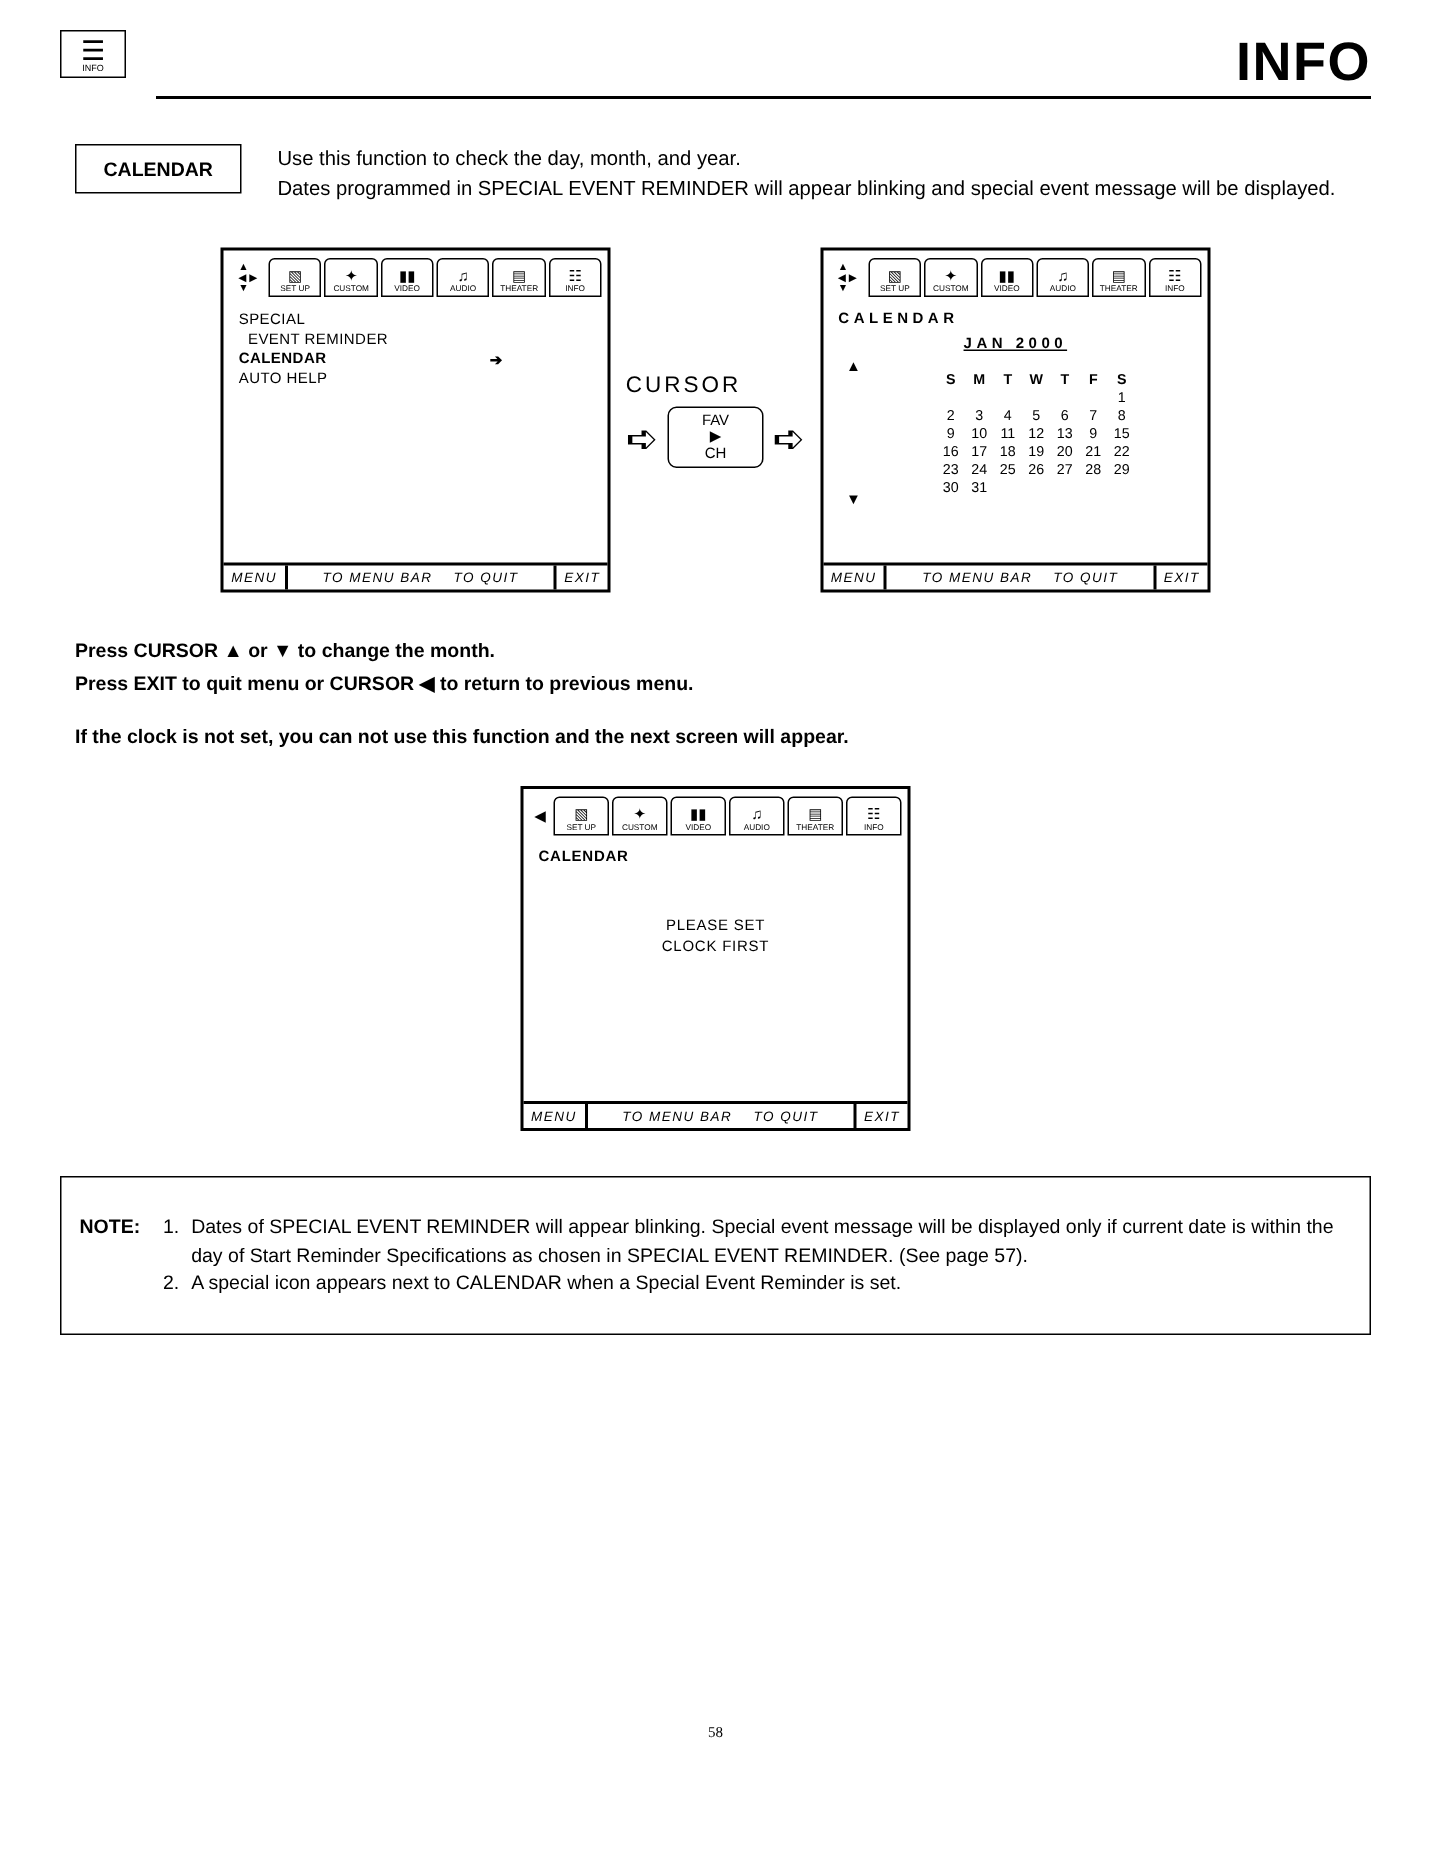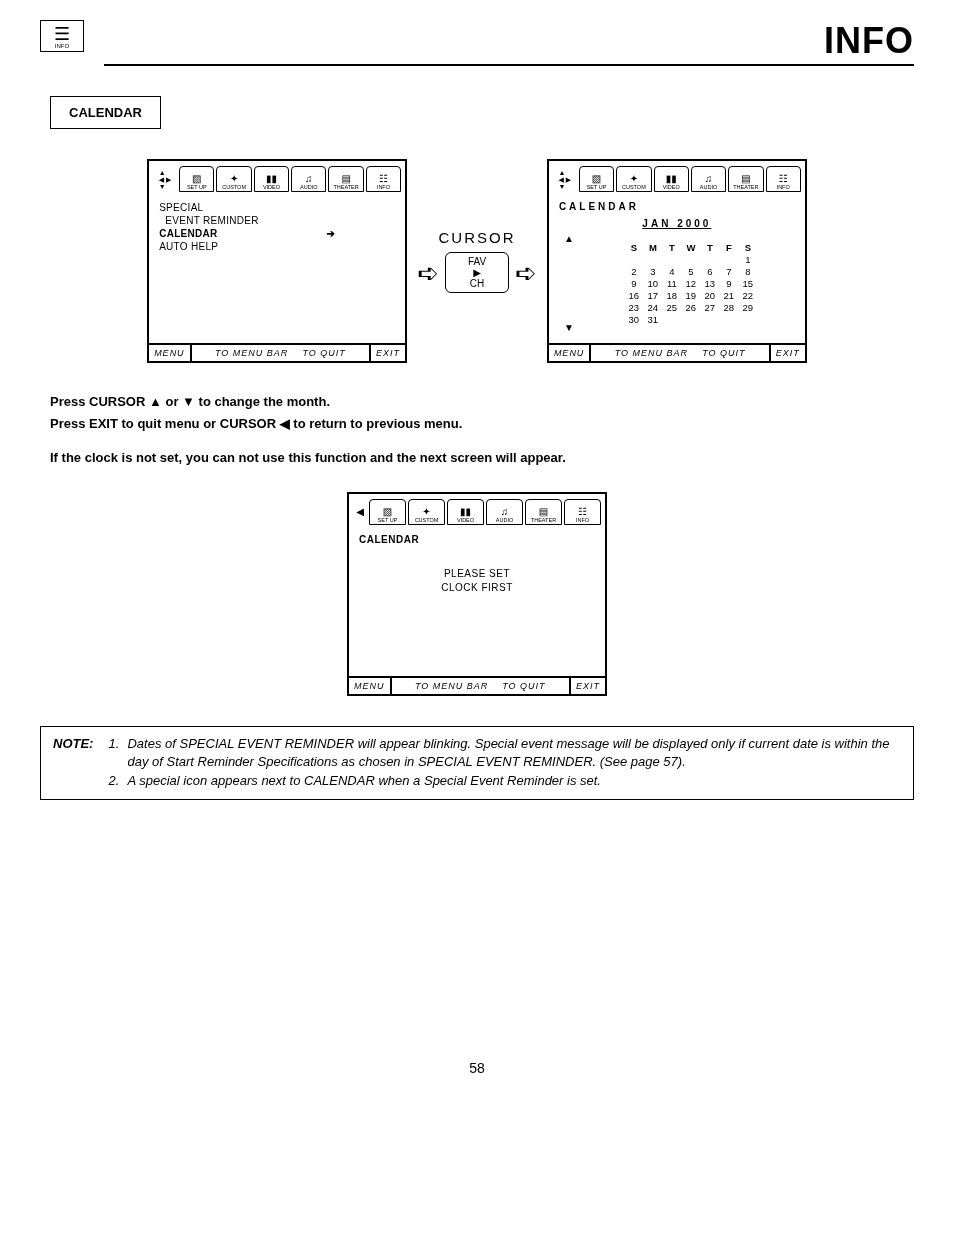--- a/index.html
+++ b/index.html
@@ -72,77 +72,81 @@
     height:26px;
     display:flex; flex-direction:column; align-items:center; justify-content:flex-end;
     font-size:5.5px;
     padding-bottom:1px;
     text-align:center;
     overflow:hidden;
   }
   .tab .tglyph { font-size:10px; line-height:1;}
   .screen-body {
     padding:8px 10px;
-    height:150px;
+    height:176px;
     font-size:10px;
   }
   .menu-list { list-style:none; padding:0; margin:0; font-size:10px;}
   .menu-list li { padding:1px 0; letter-spacing:0.3px;}
   .menu-list li.sel { font-weight:bold;}
   .menu-list .arrow-right { float:right; margin-right:60px;}
   .screen-footer {
     border-top:2px solid #000;
     display:flex;
     font-size:9px;
     letter-spacing:1px;
     font-style:italic;
   }
   .screen-footer .cell { padding:3px 5px; }
   .screen-footer .sep { border-left:2px solid #000;}
   .screen-footer .spacer { flex:1; text-align:center;}
-  .cursor-col { display:flex; flex-direction:column; align-items:center; gap:6px;}
+  .cursor-col { display:flex; flex-direction:column; gap:6px;}
   .cursor-label { font-size:15px; letter-spacing:2px;}
   .favch-box {
     border:1.5px solid #000;
     border-radius:6px;
     padding:3px 22px;
     font-size:10px;
     line-height:1.1;
     text-align:center;
   }
   .big-arrow { font-size:26px; line-height:1;}
   .cal-title { letter-spacing:3px; font-size:10px; margin-bottom:6px; font-weight:bold;}
   .cal-month { text-align:center; letter-spacing:3px; font-size:10px; margin-bottom:4px; font-weight:bold;text-decoration:underline;}
   .cal-grid-wrap { display:flex; align-items:center; gap:8px;}
   .cal-table { border-collapse:collapse; margin:0 auto;}
   .cal-table td, .cal-table th { width:19px; text-align:center; font-size:9.5px; padding:0.5px 0;}
   .para { margin:4px 0; font-size:13px; line-height:1.4; margin-left:10px;font-weight:bold;}
   .screen3-wrap { display:flex; justify-content:center; margin:24px 0 30px 0;}
-  .clock-msg { text-align:center; font-size:10px; margin-top:22px; line-height:1.4; letter-spacing:0.5px;}
-  .note-box { border:1px solid #000; padding:8px 12px; font-size:13px; line-height:1.45; margin-top:10px;font-style:italic;}
+  .clock-msg { text-align:center; font-size:10px; margin-top:34px; line-height:1.4; letter-spacing:0.5px;}
+  .note-box { border:1px solid #000; padding:24px 12px; font-size:13px; line-height:1.45; margin-top:10px;}
   .note-box .note-label { font-weight:bold;}
   .note-row { display:flex; gap:8px;}
   .note-row .num { width:18px; text-align:right;}
-  .page-num { text-align:center; margin-top:260px; font-size:14px;}
+  .page-num { text-align:center; margin-top:260px; font-size:10px;font-family:Liberation Serif, serif;}
   .tab-strip .left-only { width:14px; height:26px; display:flex; align-items:center; justify-content:center; font-size:10px;}
   .screen-body.cal-screen { display:flex; flex-direction:column;}
 </style>
 </head>
 <body>
 
 <div class="header-row">
   <div class="header-icon-box">
     <span class="glyph">☰</span>
     <span class="lbl">INFO</span>
   </div>
   <div class="page-title">INFO</div>
 </div>
 
 <div class="intro-row">
   <div class="calendar-label-box">CALENDAR</div>
+  <div class="intro-text">
+    <span>Use this function to check the day, month, and year.</span><br>
+    <span>Dates programmed in SPECIAL EVENT REMINDER will appear blinking and special event message will be displayed.</span>
+  </div>
 </div>
 
 <div class="screens-row">
 
   <div class="screen-box">
     <div class="tab-strip">
       <div class="navpad">▲<br>◀ ▶<br>▼</div>
       <div class="tab">
           <span class="tglyph">▧</span>
           <span>SET UP</span>

